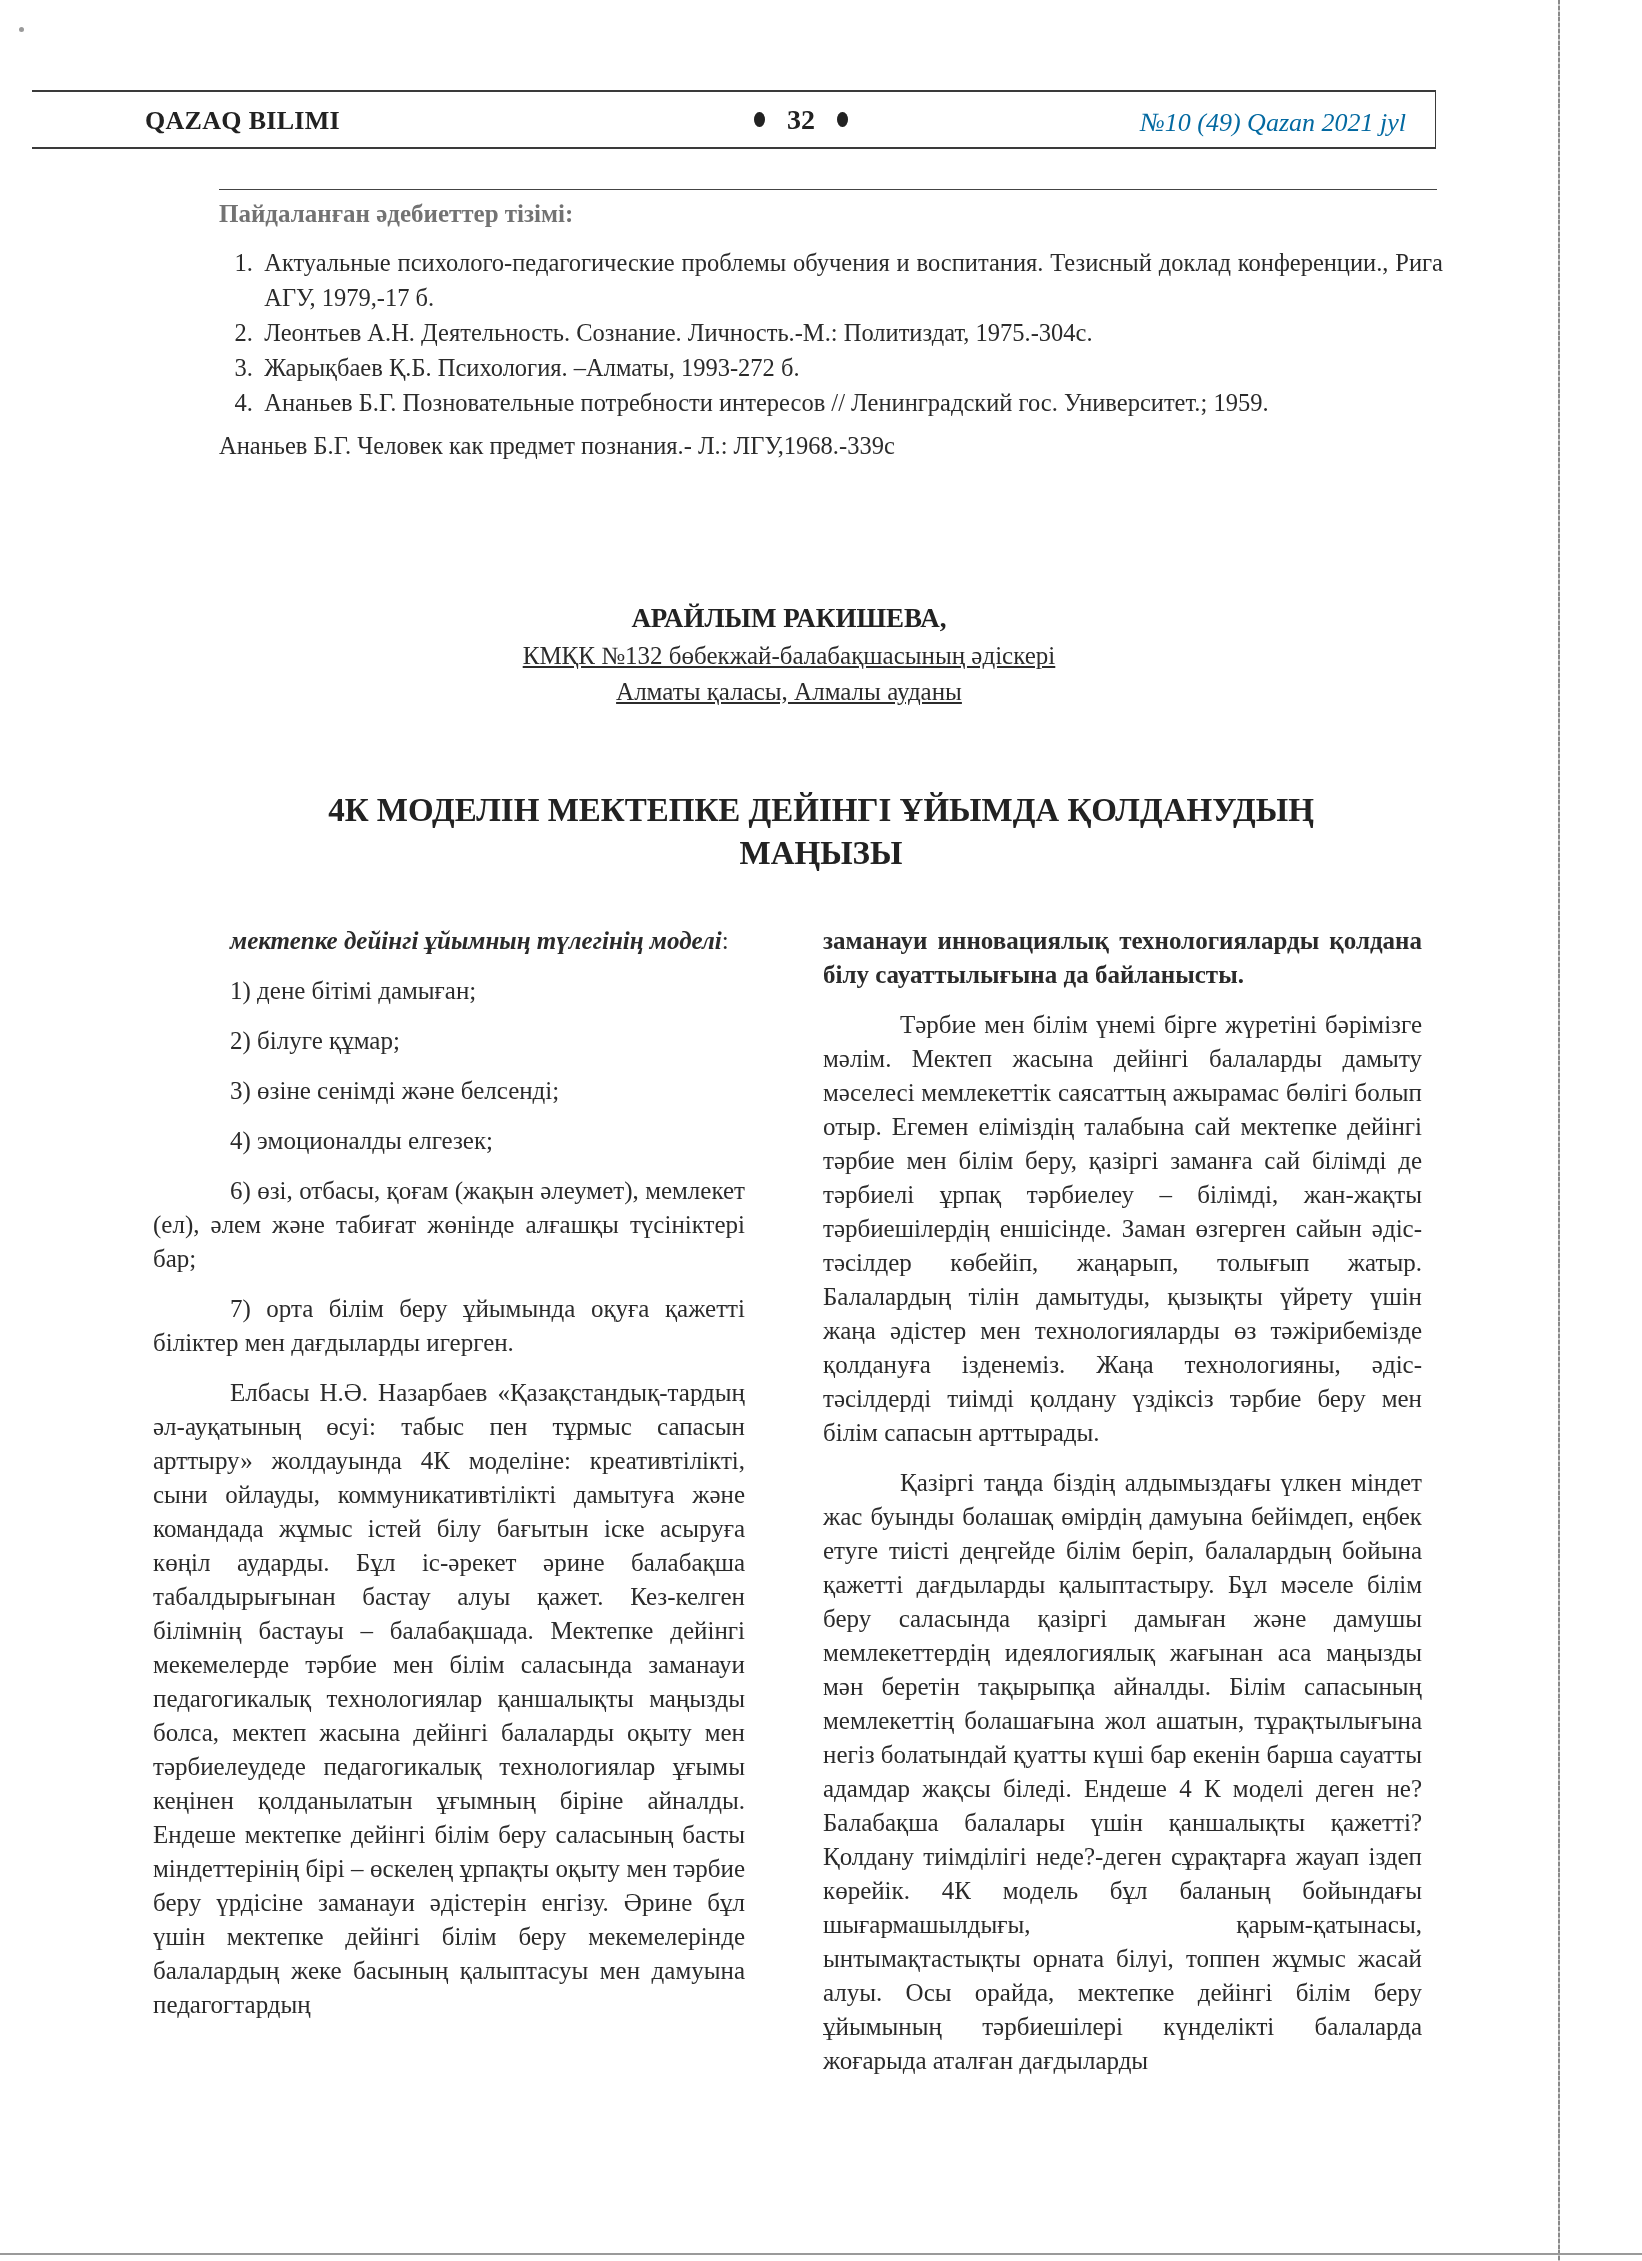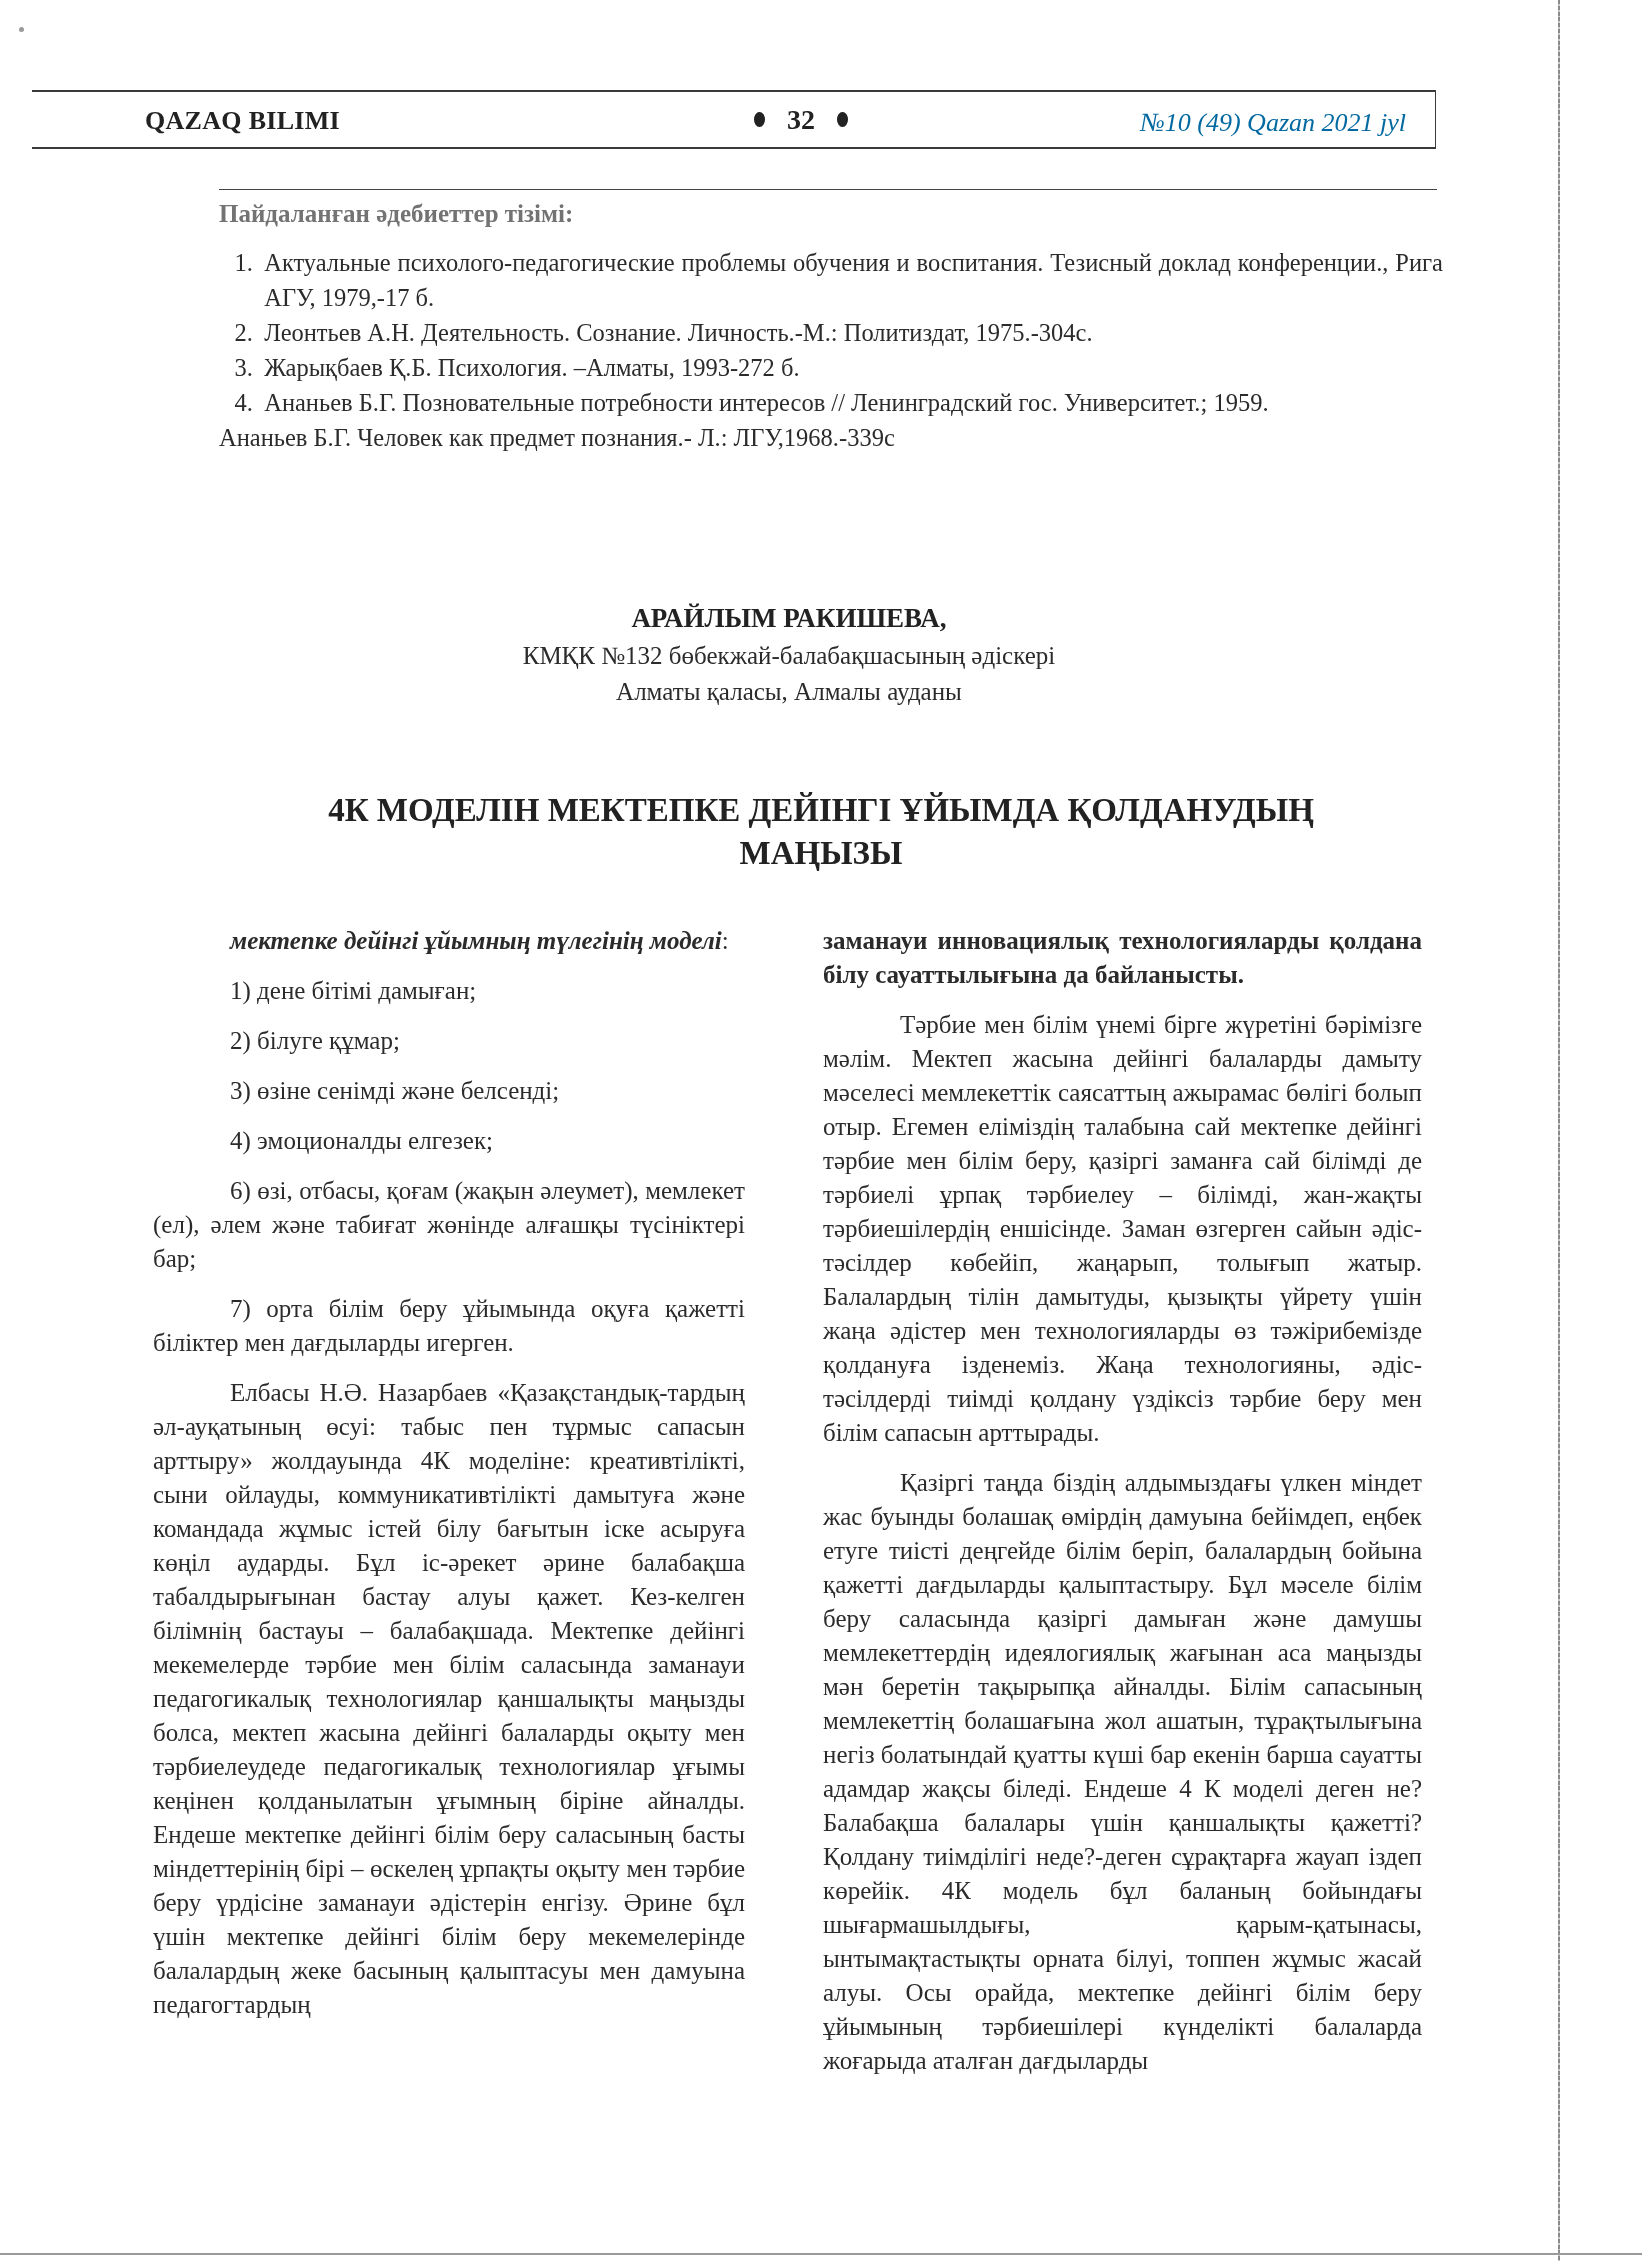--- a/index.html
+++ b/index.html
@@ -18,25 +18,25 @@
   .run-head .pnum { position:absolute; left:722px; top:11.6px; font-weight:bold; font-size:28px; color:#222; display:flex; align-items:center; gap:22px; }
   .run-head .dot { width:11px; height:15.5px; background:#222; border-radius:50%; display:inline-block; }
   .run-head .issue { position:absolute; right:29px; top:15.5px; font-style:italic; font-size:26px; color:#0369a1;margin-left:44px; }
 
   .ref-rule { position:absolute; left:219px; top:189px; width:1218px; height:0; border-top:1.9px solid #444; }
 
   .refs { position:absolute; left:219px; top:196px; width:1224px; font-size:24.5px; line-height:35px; }
   .refs h3 { margin:0 0 14px 0; font-size:25px; font-weight:bold; color:#737373; }
   .refs ol { margin:0; padding-left:40px; }
   .refs li { text-align:justify; padding-left:5.2px; }
-  .refs .extra { margin-top:0; }
+  .refs .extra { margin-top:8px; }
 
   .author { position:absolute; left:0; width:1578px; text-align:center; top:599px; }
   .author .name { font-weight:bold; font-size:27px; line-height:39px; color:#222; }
-  .author .line { font-size:25px; line-height:36px; }
+  .author .line { font-size:25px; line-height:36px;text-decoration:underline; }
 
   .title { position:absolute; left:193px; width:1256px; top:767px; text-align:center;
            font-weight:bold; font-size:33px; line-height:43px; color:#222; }
 
   .col { position:absolute; top:908px; font-size:25px; line-height:34px; text-align:justify; }
   .col.left { left:137px; width:624px; }
   .col.right { left:807px; width:631px; }
   .col p { margin:16px; text-indent:77px; }
   .col p.noind { text-indent:0;font-weight:bold; }
   .col .lead { font-weight:bold; font-style:italic; }

